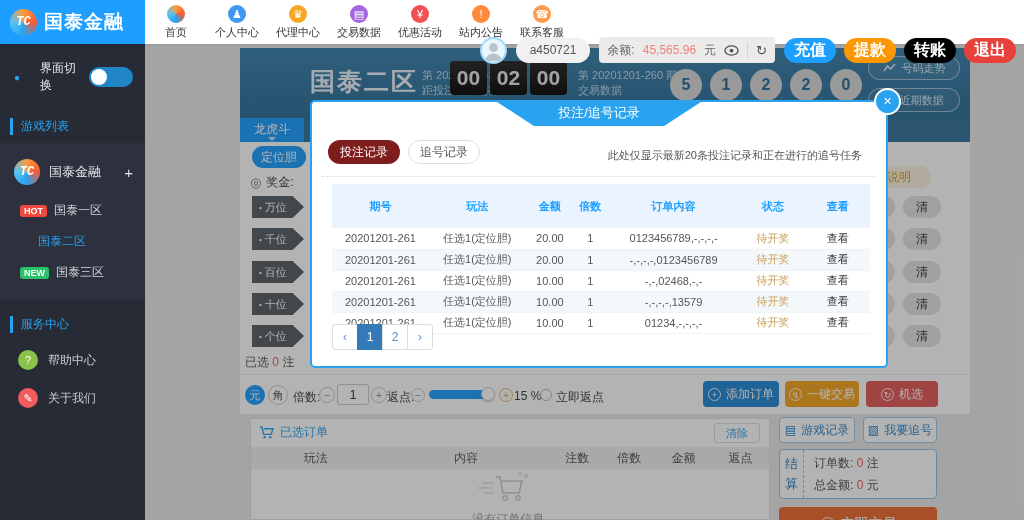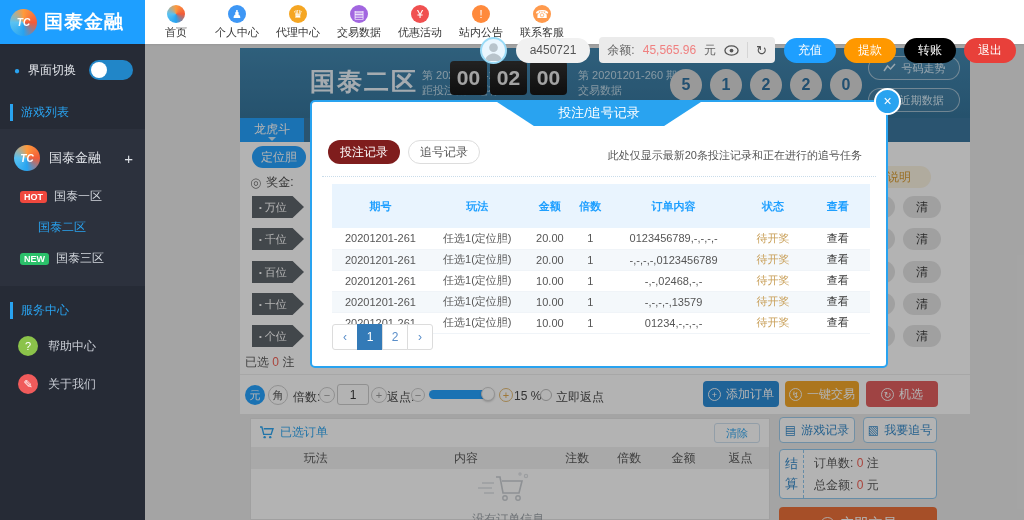--- a/index.html
+++ b/index.html
@@ -6,44 +6,44 @@
   html,body { width:1024px; height:520px; overflow:hidden; background:#fff;
     font-family:"Liberation Sans","DejaVu Sans",sans-serif; }
 
   
   .topbar { position:absolute; left:0; top:0; width:1024px; height:44px; background:#fff;
     z-index:50; box-shadow:0 1px 2px rgba(0,0,0,.08); }
   .logo-block { position:absolute; left:0; top:0; width:145px; height:44px; background:#1E9FFF;
     display:flex; align-items:center; gap:7px; padding-left:10px; }
   .logo-circ { width:27px; height:27px; border-radius:50%;
     background:conic-gradient(#ff9a3c,#f25b39,#27a3f0,#59c2f2,#ff9a3c);
-    display:flex; align-items:center; justify-content:center; color:#fff; font-size:10px; font-weight:bold; font-style:italic; }
+    display:flex; align-items:center; justify-content:center; color:#fff; font-size:12px; font-weight:bold; font-style:italic;font-family:Liberation Mono, monospace; }
   .brand-txt { color:#fff; font-size:19px; font-weight:bold; letter-spacing:1px; }
   .nav-items { position:absolute; left:152px; top:0; height:44px; display:flex; gap:13px; align-items:center; }
   .nav-item { width:48px; display:flex; flex-direction:column; align-items:center; gap:2px; cursor:pointer; }
   .nav-ico { width:18px; height:18px; border-radius:50%; color:#fff; font-size:11px; line-height:18px; text-align:center; }
   .logo-grad { background:conic-gradient(#ff9a3c,#f25b39,#27a3f0,#59c2f2,#ff9a3c); }
   .nav-label { font-size:11px; color:#333; white-space:nowrap; }
   .user-zone { position:absolute; right:0; top:0; height:44px; display:flex; align-items:center; gap:9px; padding-right:8px;margin-top:28px; }
   .avatar { width:27px; height:27px; border-radius:50%; border:2px solid #9ADBF7; background:#EAF6FE; overflow:hidden; }
   .uname { background:#F1F1F1; border-radius:13px; height:25px; line-height:25px; padding:0 14px; font-size:12px; color:#555; }
   .balance-grp { background:#EBEBEB; border-radius:4px; height:26px; display:flex; align-items:center; padding:0 8px; gap:8px;justify-content:space-between; }
   .bal-label { font-size:12px; color:#666; }
   .bal-val { font-size:12px; color:#F08080; }
   .bal-unit { font-size:12px; color:#666; }
   .bal-div { width:1px; height:16px; background:#d5d5d5; }
   .mini-ico { font-size:13px; color:#555; cursor:pointer; line-height:1; }
-  .act-btn { border:none; color:#fff; font-size:12px; height:25px; width:52px; border-radius:13px; cursor:pointer;
-    font-family:inherit; }
+  .act-btn { border:none; color:#fff; font-size:16px; height:25px; width:52px; border-radius:13px; cursor:pointer;
+    font-family:inherit;font-weight:bold; }
 
   
   .sidebar { position:absolute; left:0; top:44px; width:145px; height:476px; background:#262B36; z-index:10; color:#C8CCD4; }
   .sb-toggle-row { display:flex; align-items:center; gap:8px; padding:16px 12px 14px 14px; }
   .sb-dot { color:#29A3F0; font-size:10px; }
-  .sb-toggle-label { font-size:12px; color:#E4E7EC; flex:1; }
+  .sb-toggle-label { font-size:12px; color:#E4E7EC; flex:1;margin-left:12px; }
   .toggle { width:44px; height:20px; border-radius:10px; background:#2186C8; position:relative; cursor:pointer; }
   .toggle-knob { position:absolute; left:2px; top:2px; width:16px; height:16px; border-radius:50%; background:#fff; }
   .sb-sec { font-size:12px; color:#29A3F0; border-left:3px solid #29A3F0; padding-left:8px; margin:10px 0 8px 10px; }
   .sb-gamebox { background:#2C313D; padding:10px 0 12px 0; }
   .sb-brand-row { display:flex; align-items:center; gap:9px; padding:6px 12px 10px 14px; cursor:pointer; }
   .sb-brand-label { font-size:13px; color:#E4E7EC; flex:1; }
   .sb-plus { color:#dfe3e8; font-size:15px; }
   .sb-game { display:flex; align-items:center; gap:7px; padding:7px 12px 7px 20px; font-size:12px; cursor:pointer; }
   .sb-game.active .sb-game-label { color:#29A3F0; }
   .sb-badge { font-size:9px; color:#fff; border-radius:3px; padding:1px 4px; font-weight:bold; }

